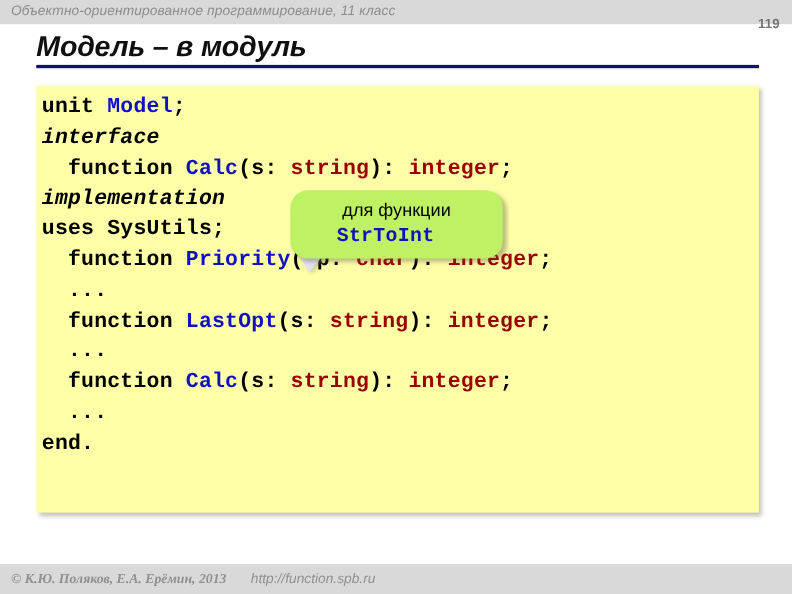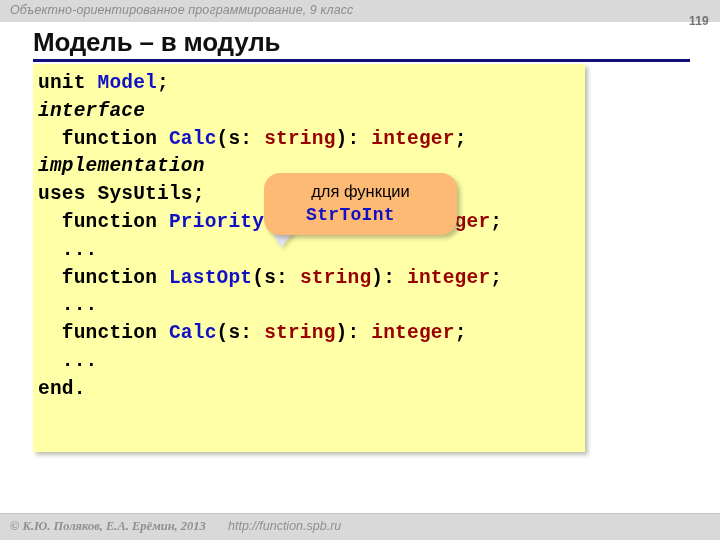--- a/index.html
+++ b/index.html
@@ -44,33 +44,34 @@
 
   
   .slide-title {
     position: absolute;
     left: 33px; top: 27px;
     font-size: 26px;
     font-weight: bold;
     color: #101010;
     white-space: nowrap;
     letter-spacing: -0.2px;
+    font-style: italic;
   }
   .title-rule {
     position: absolute;
     left: 33px; top: 59px;
     width: 657px; height: 3px;
     background: #10107a;
   }
 
   
   .code-panel {
     position: absolute;
-    left: 33px; top: 64px;
-    width: 552px; height: 388px;
+    left: 33px; top: 78px;
+    width: 657px; height: 388px;
     background: #ffffa8;
     box-sizing: border-box;
     box-shadow: 3px 3px 4px rgba(90,90,60,0.38);
   }
   .code-lines {
     position: absolute;
     left: 5px; top: 6px;
     right: 0; bottom: 0;
     font-family: "Liberation Mono", "DejaVu Sans Mono", monospace;
     font-size: 19.5px;
@@ -86,21 +87,21 @@
   .tok-kw   { color: #000000; font-style: italic; }
   .tok-id   { color: #1111c4; }
   .tok-type { color: #990000; text-align: right; }
   .tok-pl   { color: #000000; }
 
   
   .callout {
     position: absolute;
     left: 264px; top: 173px;
     width: 193px; height: 62px;
-    background: #fdba74;
+    background: #bef264;
     border-radius: 16px;
     box-shadow: 3px 3px 4px rgba(90,90,60,0.40);
     box-sizing: border-box;
   }
   .callout-tail {
     position: absolute;
     left: 270px; top: 225px;
     width: 0; height: 0;
     border-left: 10px solid transparent;
     border-right: 22px solid transparent;
@@ -160,21 +161,21 @@
     font-size: 12.5px;
     font-style: italic;
     color: #909090;
     white-space: nowrap;
   }
 </style>
 </head>
 <body>
 
 <div class="header-bar"></div>
-<div class="header-subject">Объектно-ориентированное программирование, 9 класс</div>
+<div class="header-subject">Объектно-ориентированное программирование, 11 класс</div>
 <div class="page-number">119</div>
 
 <div class="slide-title">Модель – в модуль</div>
 <div class="title-rule"></div>
 
 <div class="code-panel">
   <div class="code-lines" id="code-lines"><div class="code-line"><span class="tok-pl">unit </span><span class="tok-id">Model</span><span class="tok-pl">;</span></div><div class="code-line"><span class="tok-kw">interface</span></div><div class="code-line"><span class="tok-pl">  </span><span class="tok-pl">function </span><span class="tok-id">Calc</span><span class="tok-pl">(s: </span><span class="tok-type">string</span><span class="tok-pl">): </span><span class="tok-type">integer</span><span class="tok-pl">;</span></div><div class="code-line"><span class="tok-kw">implementation</span></div><div class="code-line"><span class="tok-pl">uses SysUtils;</span></div><div class="code-line"><span class="tok-pl">  </span><span class="tok-pl">function </span><span class="tok-id">Priority</span><span class="tok-pl">(op: </span><span class="tok-type">char</span><span class="tok-pl">): </span><span class="tok-type">integer</span><span class="tok-pl">;</span></div><div class="code-line"><span class="tok-pl">  </span><span class="tok-pl">...</span></div><div class="code-line"><span class="tok-pl">  </span><span class="tok-pl">function </span><span class="tok-id">LastOpt</span><span class="tok-pl">(s: </span><span class="tok-type">string</span><span class="tok-pl">): </span><span class="tok-type">integer</span><span class="tok-pl">;</span></div><div class="code-line"><span class="tok-pl">  </span><span class="tok-pl">...</span></div><div class="code-line"><span class="tok-pl">  </span><span class="tok-pl">function </span><span class="tok-id">Calc</span><span class="tok-pl">(s: </span><span class="tok-type">string</span><span class="tok-pl">): </span><span class="tok-type">integer</span><span class="tok-pl">;</span></div><div class="code-line"><span class="tok-pl">  </span><span class="tok-pl">...</span></div><div class="code-line"><span class="tok-pl">end.</span></div></div>
 </div>
 
 <div class="callout-tail"></div>

